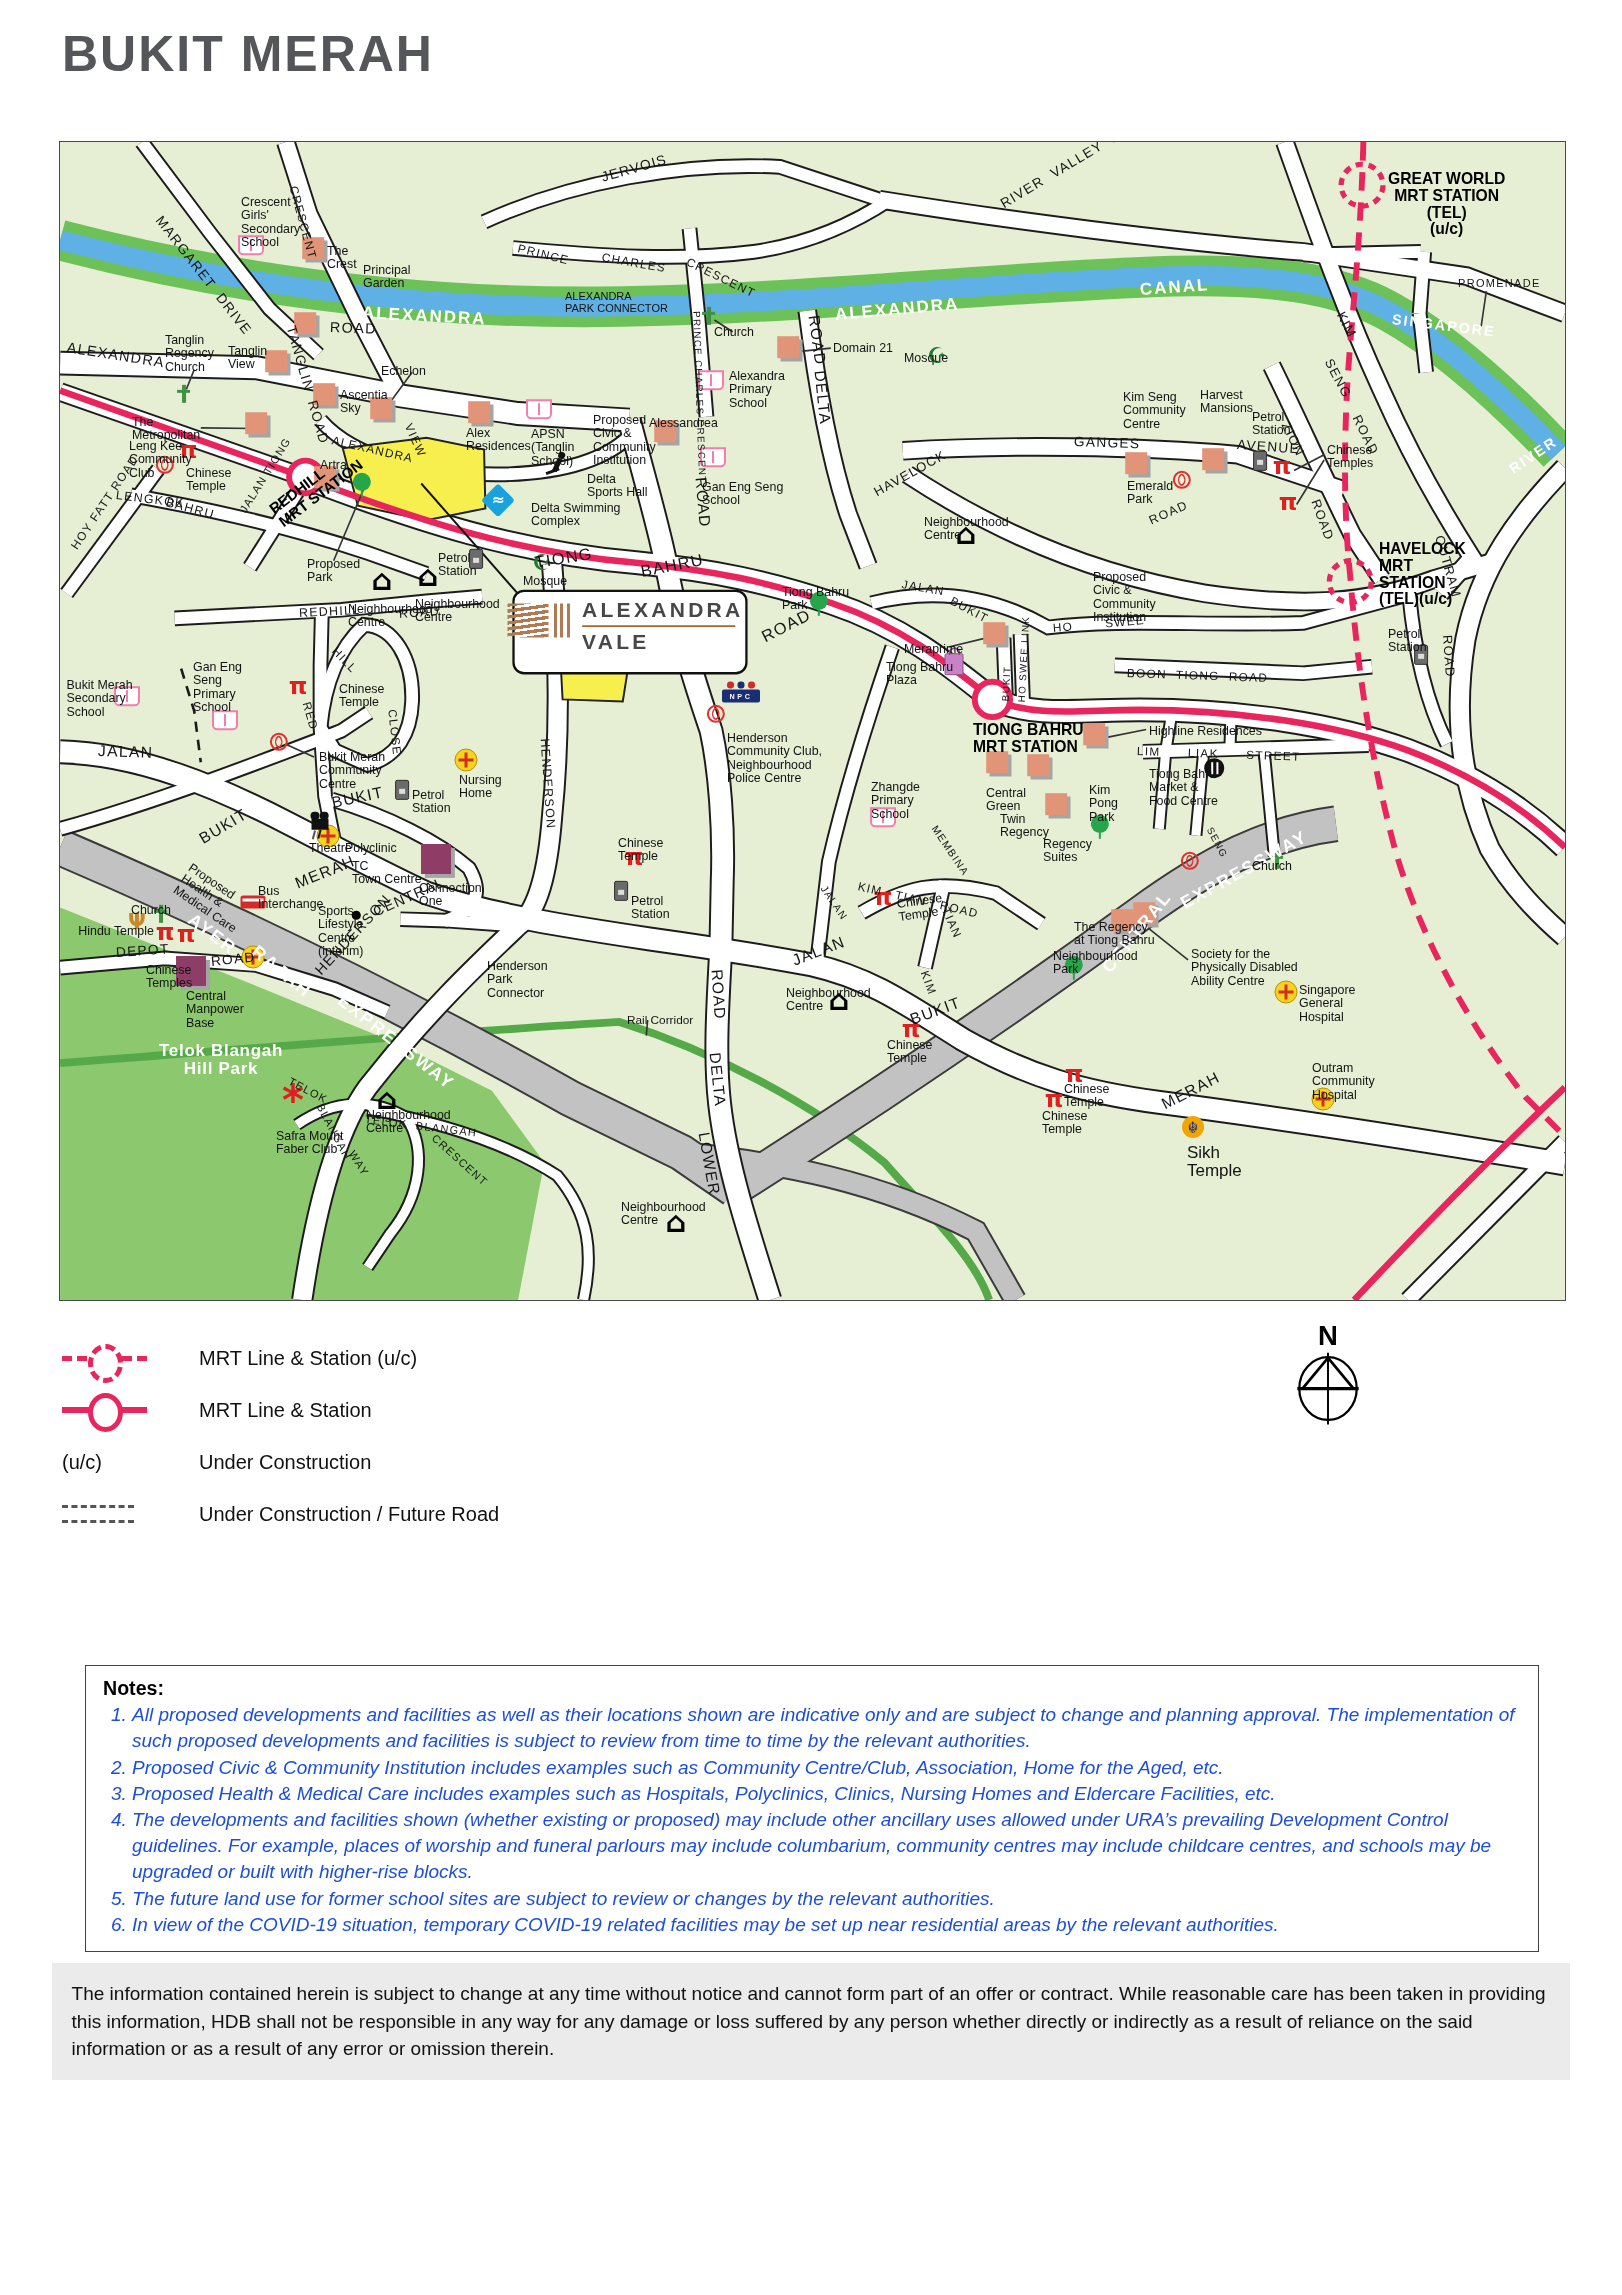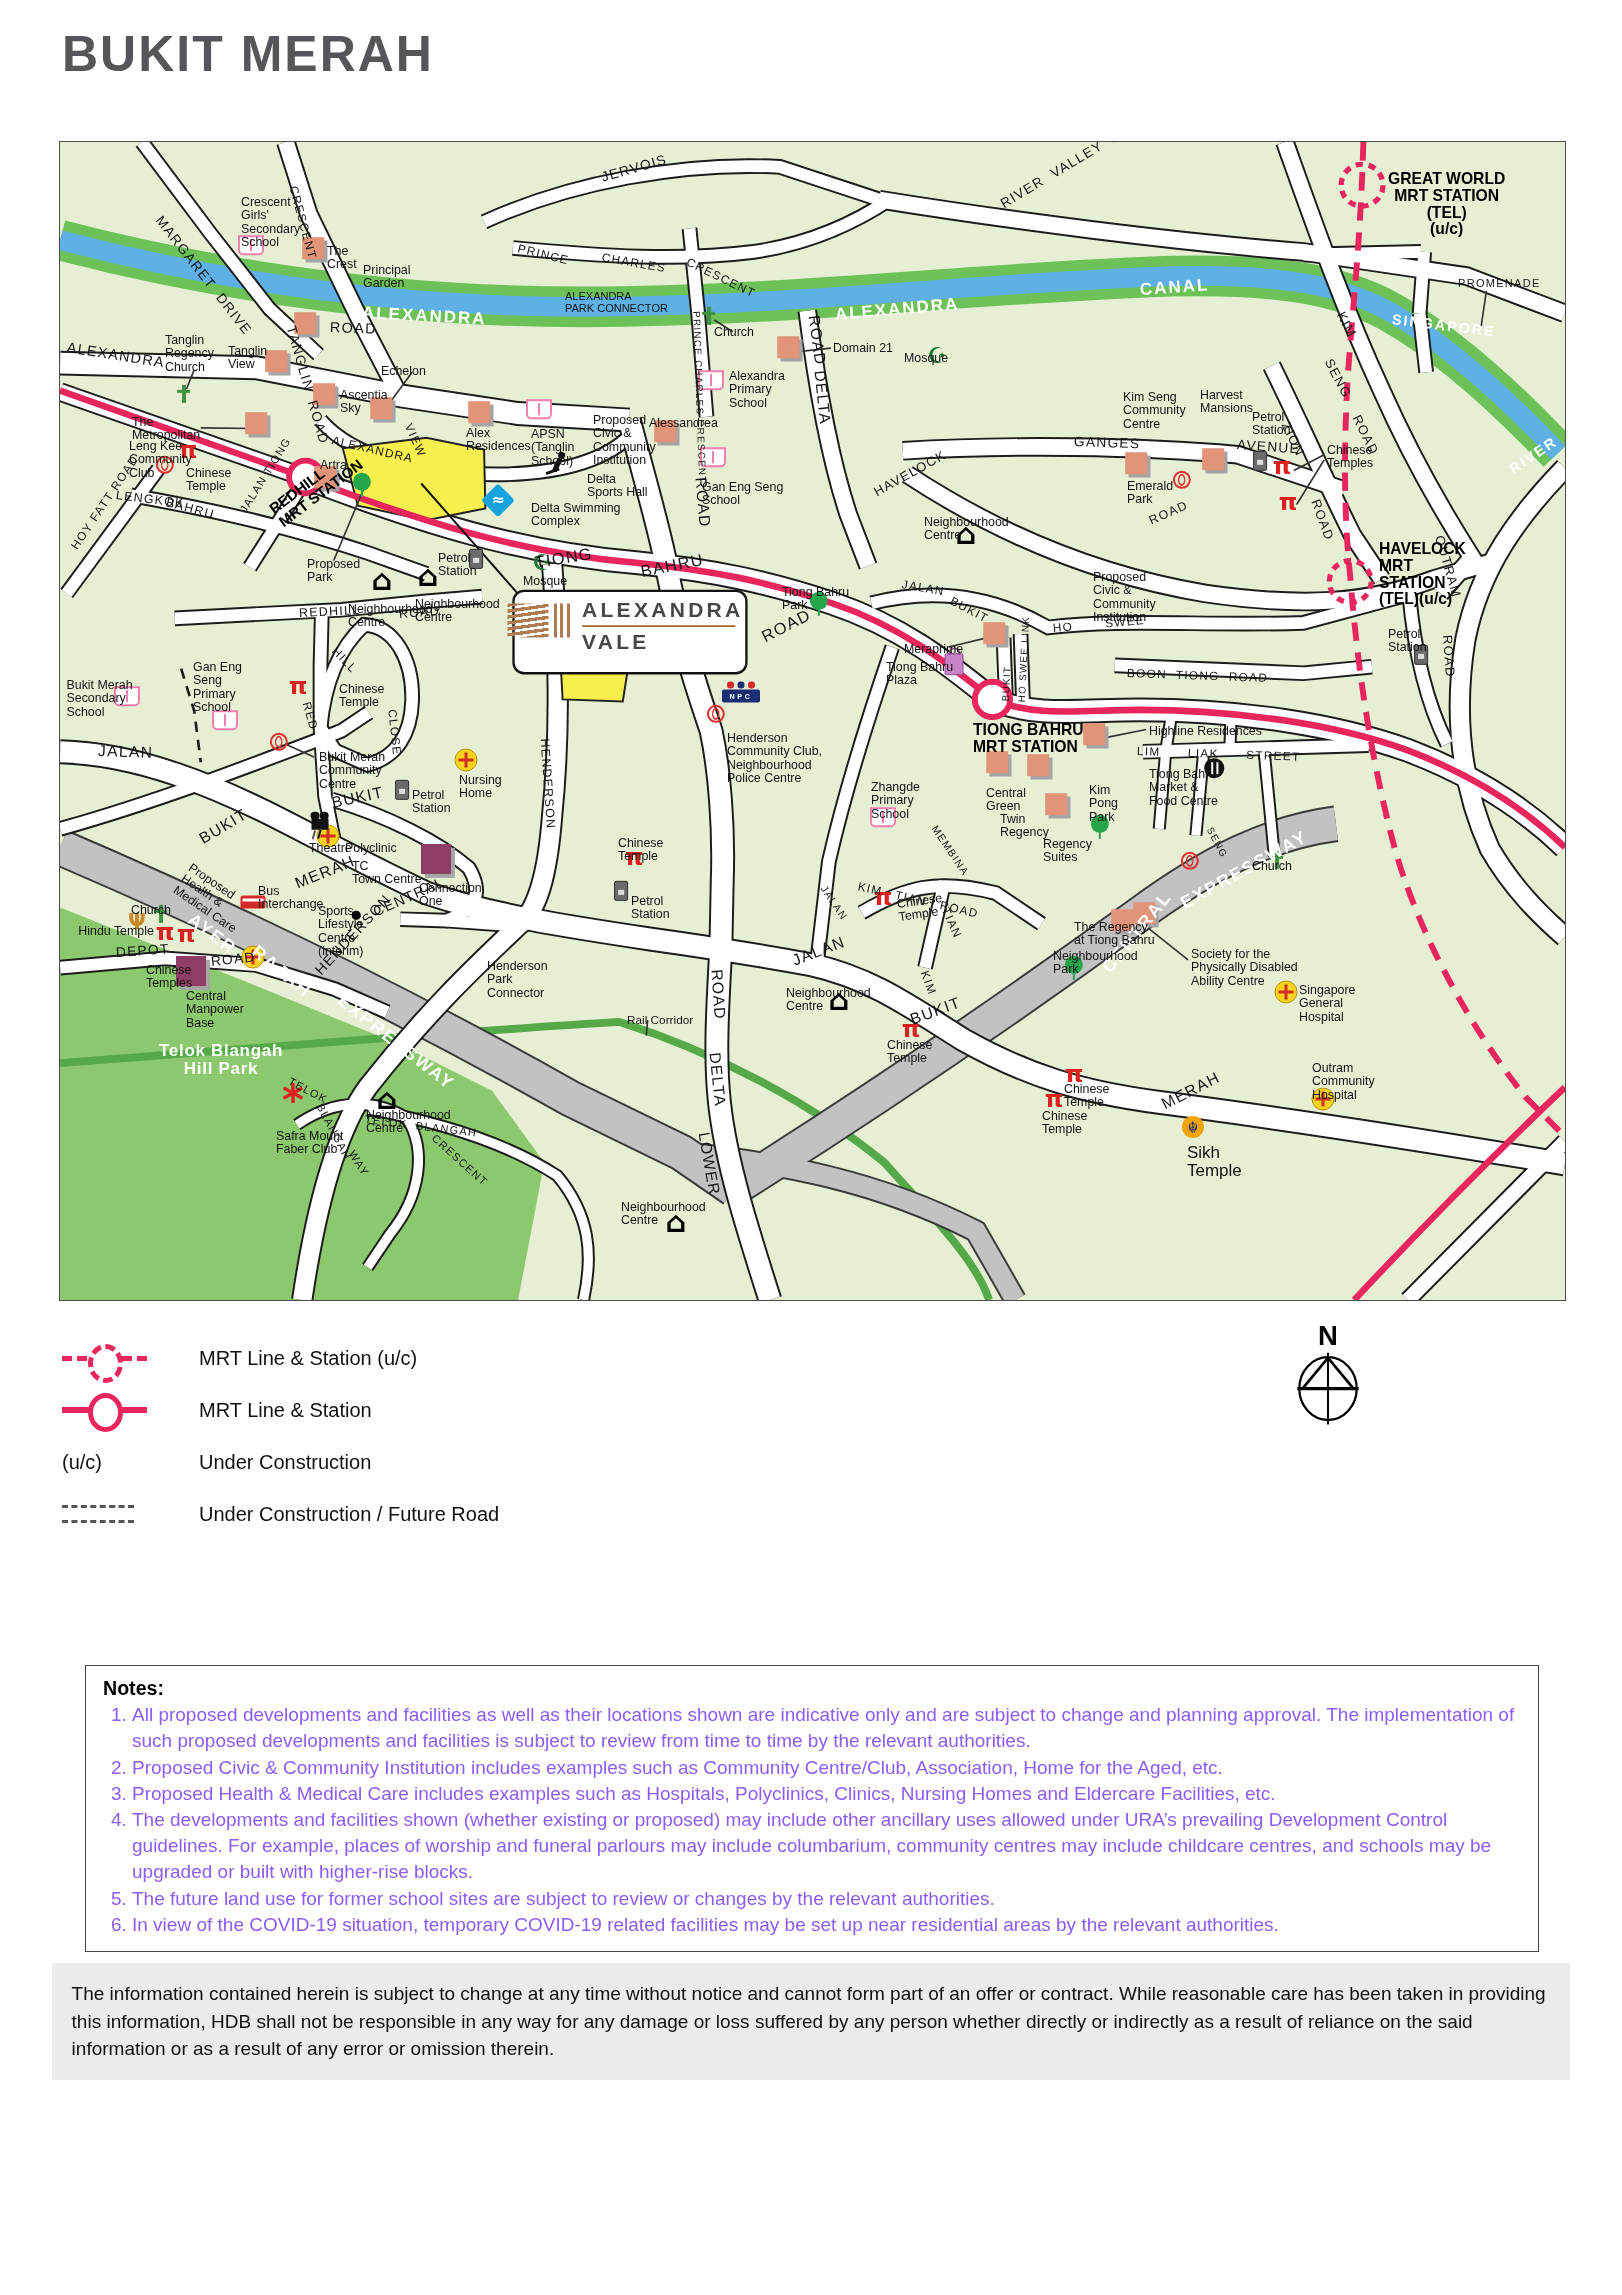--- a/index.html
+++ b/index.html
@@ -79,21 +79,21 @@
   #scalebar{position:absolute;left:54px;top:41px;width:170px;height:11px;border:1.3px solid #000;display:flex;}
   #scalebar div{flex:1;}
   #scalebar div:nth-child(odd){background:#000;}
   #scalebar div:nth-child(even){background:#fff;}
   
   #compass{position:absolute;left:1292px;top:1320px;width:72px;height:111px;}
   #compass .n{position:absolute;left:50%;top:0;transform:translateX(-50%);font-size:27.5px;font-weight:800;}
   
   #notes{position:absolute;left:85px;top:1665px;width:1454px;border:1.3px solid #444;padding:10.5px 17px 13px 17px;box-sizing:border-box;}
   #notes h3{margin:0 0 2.6px 0;font-size:19.6px;}
-  #notes ol{margin:0;padding-left:29px;font-size:19px;line-height:1.38;color:#8b5cf6;}
+  #notes ol{margin:0;padding-left:29px;font-size:19px;line-height:1.38;color:#1d4ed8;font-style:italic;}
   #notes li{margin:0;}
   
   #disclaimer{position:absolute;left:52px;top:1963px;width:1518px;background:#ebebeb;padding:17px 19.6px;box-sizing:border-box;font-size:19px;line-height:1.45;color:#111;}
 </style>
 </head>
 <body>
 
 <div id="page">
   <div id="title">BUKIT MERAH</div>
 

